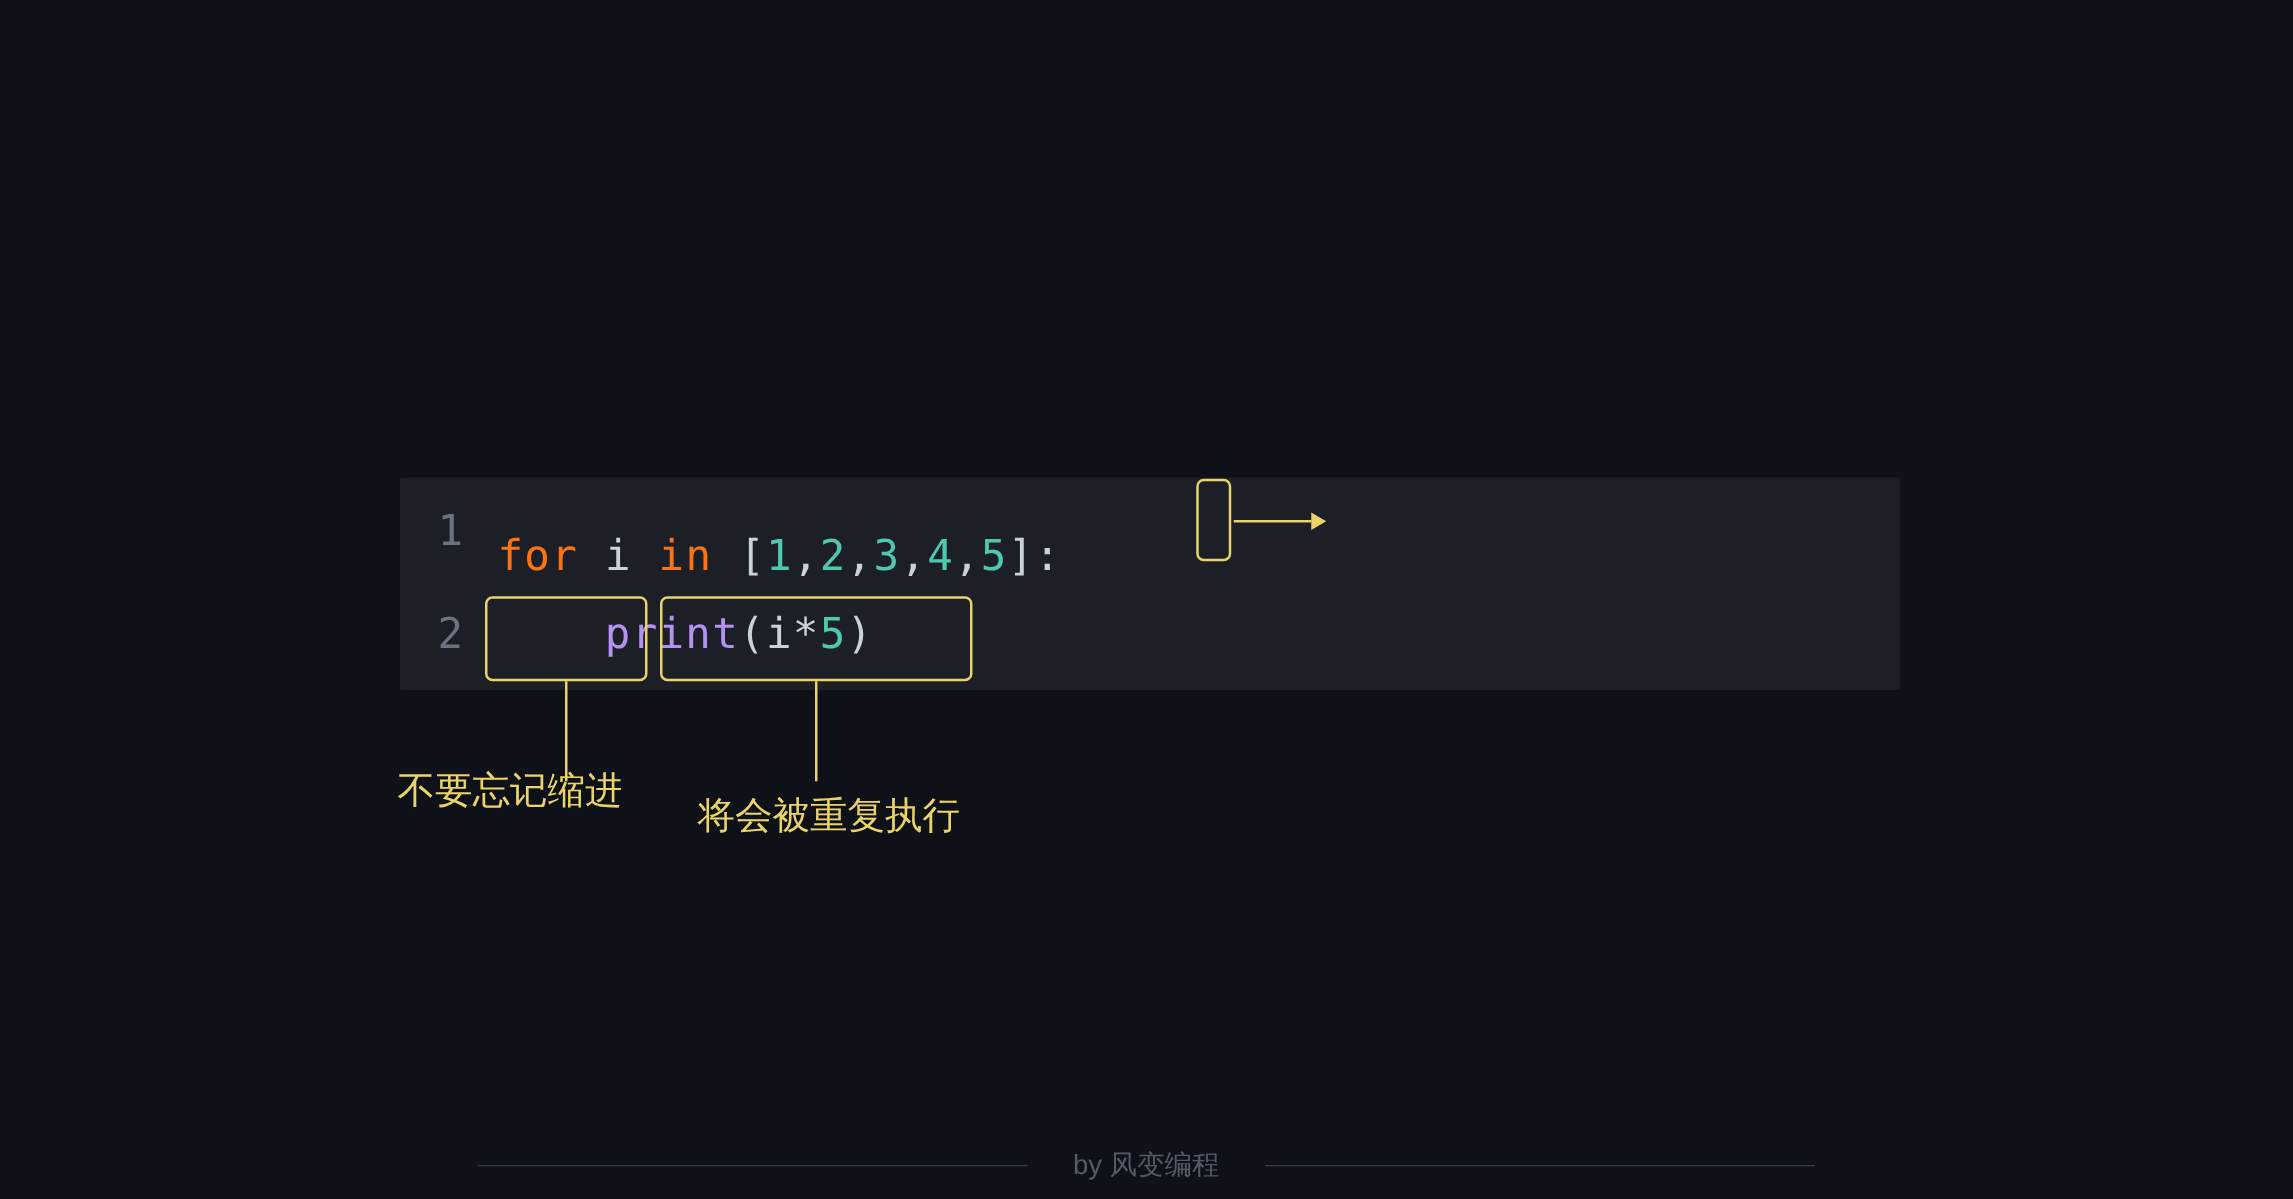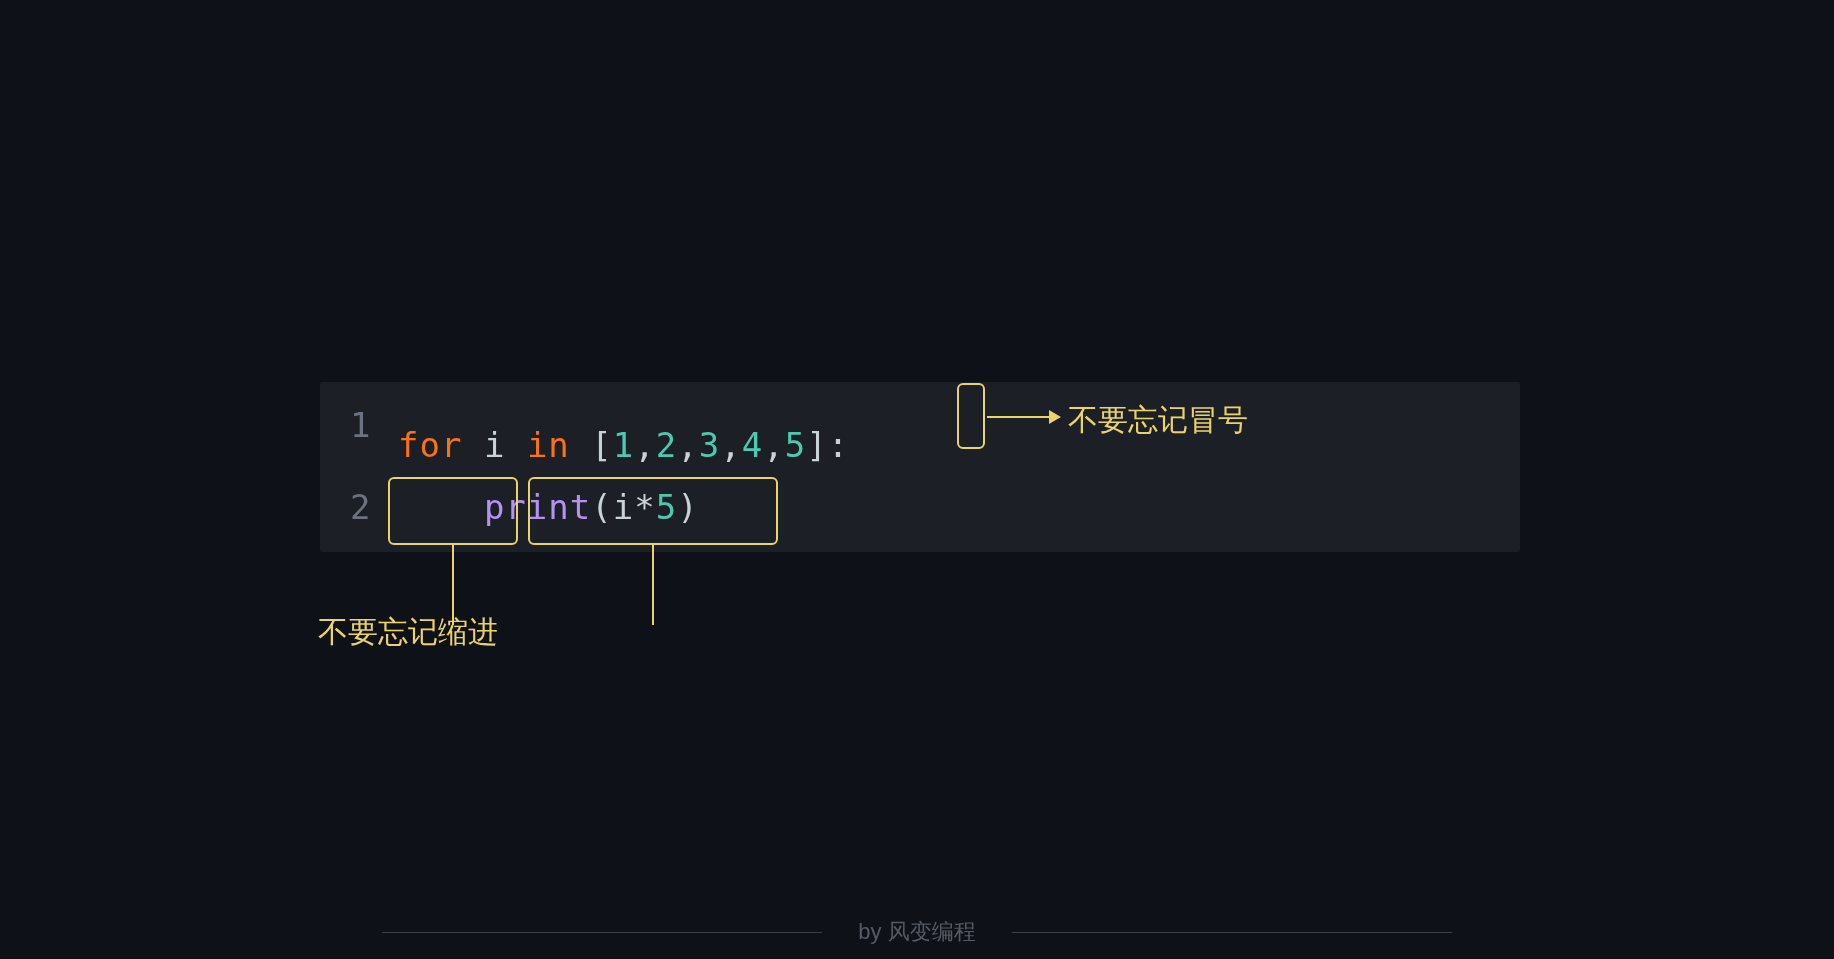--- a/index.html
+++ b/index.html
@@ -149,22 +149,22 @@
   <div class="box box-indent"></div>
   <div class="box box-print"></div>
 
   <div class="hline" style="left:987px; top:416px; width:62px;"></div>
   <div class="arrow-right" style="left:1049px; top:410px;"></div>
 
   <div class="vline" style="left:452px; top:545px; height:80px;"></div>
 
   <div class="vline" style="left:652px; top:545px; height:80px;"></div>
 
-  <div class="anno anno-colon">不要忘记冒号</div>
   <div class="anno anno-indent">不要忘记缩进</div>
+  <div class="anno anno-print">将会被重复执行</div>
 
   <div class="footer">
     <span class="footer-line"></span>
     <span class="footer-text">by 风变编程</span>
     <span class="footer-line"></span>
   </div>
 
 </div>
 
 </body></html>

